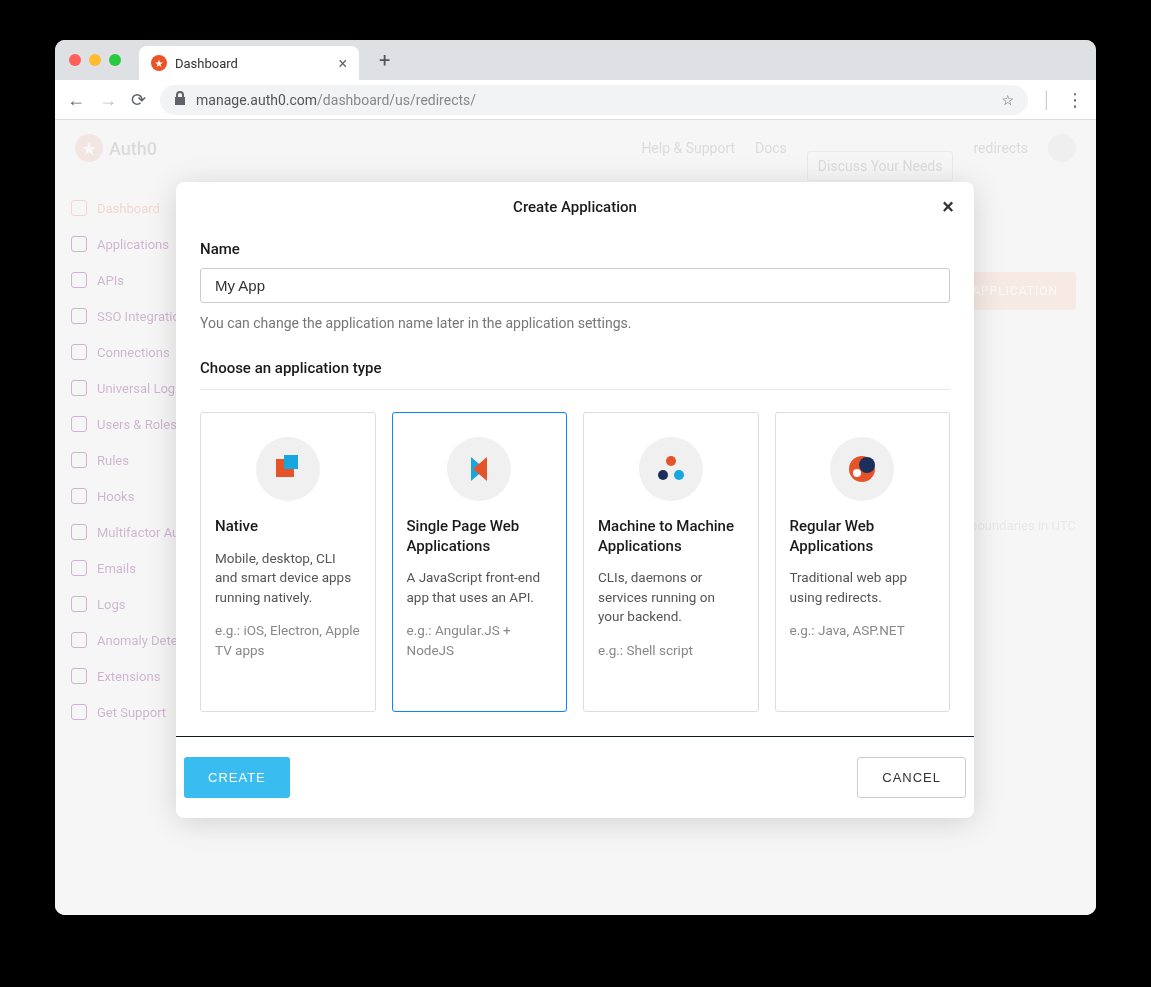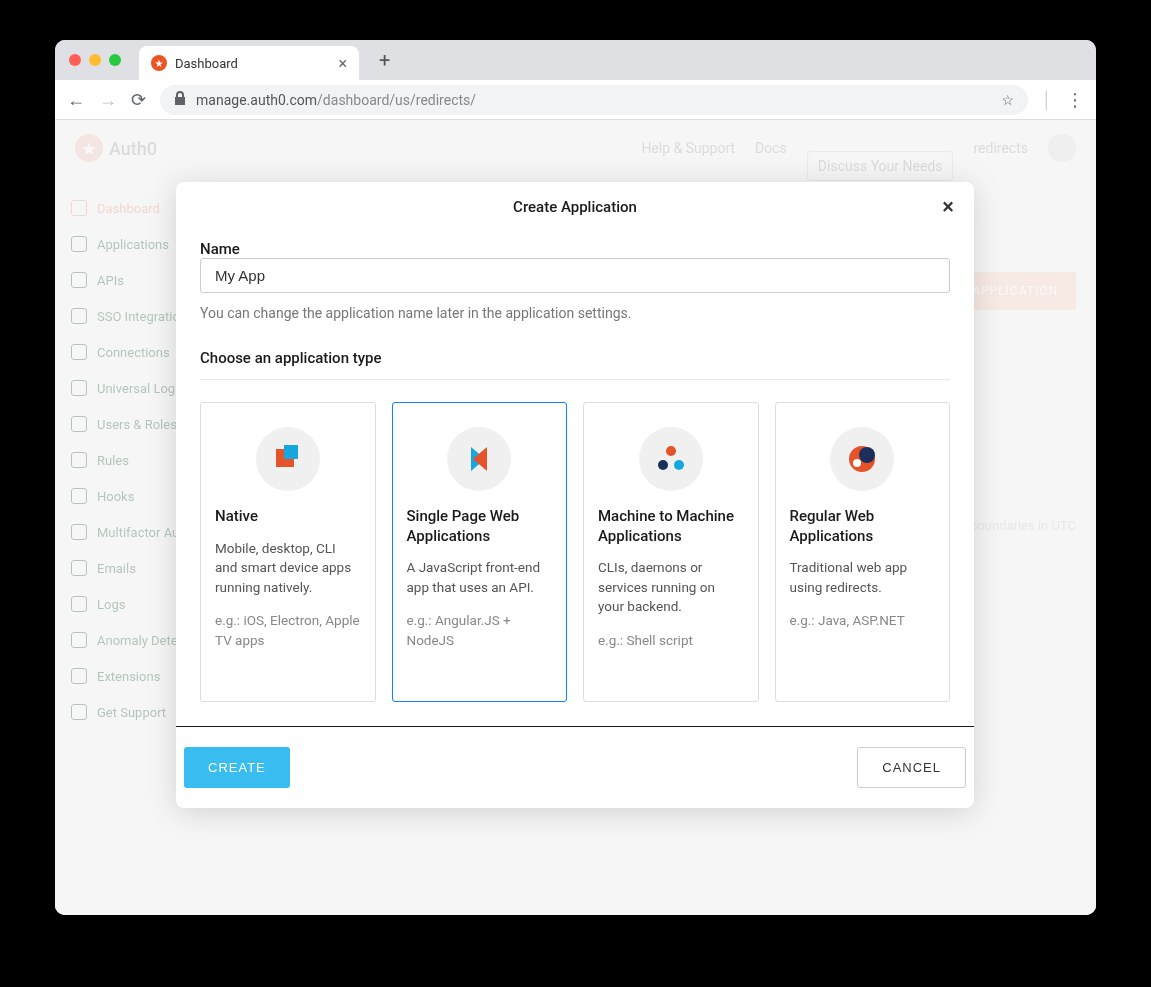--- a/index.html
+++ b/index.html
@@ -65,21 +65,21 @@
   .bg-logo{display:flex;align-items:center;gap:6px;font-size:18px;font-weight:500;}
   .bg-logo-icon{width:28px;height:28px;border-radius:50%;background:#e9bdb0;display:flex;align-items:center;justify-content:center;color:#fff;}
   .bg-header .spacer{flex:1;}
   .bg-header .link{font-size:14px;}
   .bg-btn{border:1px solid #ccc;border-radius:3px;padding:6px 10px;font-size:14px;margin-top:36px;}
   .bg-avatar{width:28px;height:28px;border-radius:50%;background:#ddd;}
   .bg-sidebar{
     position:absolute;left:0;top:70px;width:200px;padding:0 16px;
   }
   .bg-sidebar .item{
-    display:flex;align-items:center;gap:10px;color:#14532d;font-size:13px;
+    display:flex;align-items:center;gap:10px;color:#701a75;font-size:13px;
     padding:10px 0;
   }
   .bg-sidebar .item.active{color:#eb8d73;}
   .bg-sidebar .icon{width:16px;height:16px;border:1.5px solid currentColor;border-radius:3px;}
   .bg-create-btn{
     position:absolute;right:20px;top:152px;
     background:#f8c9b8;color:#fff;padding:12px 18px;border-radius:3px;font-size:12px;letter-spacing:1px;
   }
   .bg-utc{position:absolute;right:20px;top:398px;color:#c4c4c4;font-size:13px;}
   
@@ -92,21 +92,21 @@
   }
   .modal-header{
     padding:16px 24px;position:relative;text-align:center;
     font-size:15px;font-weight:500;color:#1a1a1a;
   }
   .modal-close{
     position:absolute;right:14px;top:12px;font-size:22px;color:#333;cursor:pointer;
     width:24px;height:24px;display:flex;align-items:center;justify-content:center;
   }
   .modal-body{padding:8px 24px 24px;}
-  .field-label{font-size:15px;font-weight:500;color:#1a1a1a;margin-bottom:0;}
+  .field-label{font-size:15px;font-weight:500;color:#1a1a1a;margin-bottom:10px;}
   .text-input{
     width:100%;height:35px;border:1px solid #ccc;border-radius:3px;
     padding:0 14px;font-size:15px;color:#333;outline:none;
   }
   .hint{font-size:14px;color:#777;margin-top:12px;}
   .section-label{
     font-size:15px;font-weight:500;color:#1a1a1a;margin-top:28px;
     padding-bottom:12px;border-bottom:1px solid #e8e8e8;margin-bottom:22px;
   }
   .cards{display:flex;gap:16px;}

